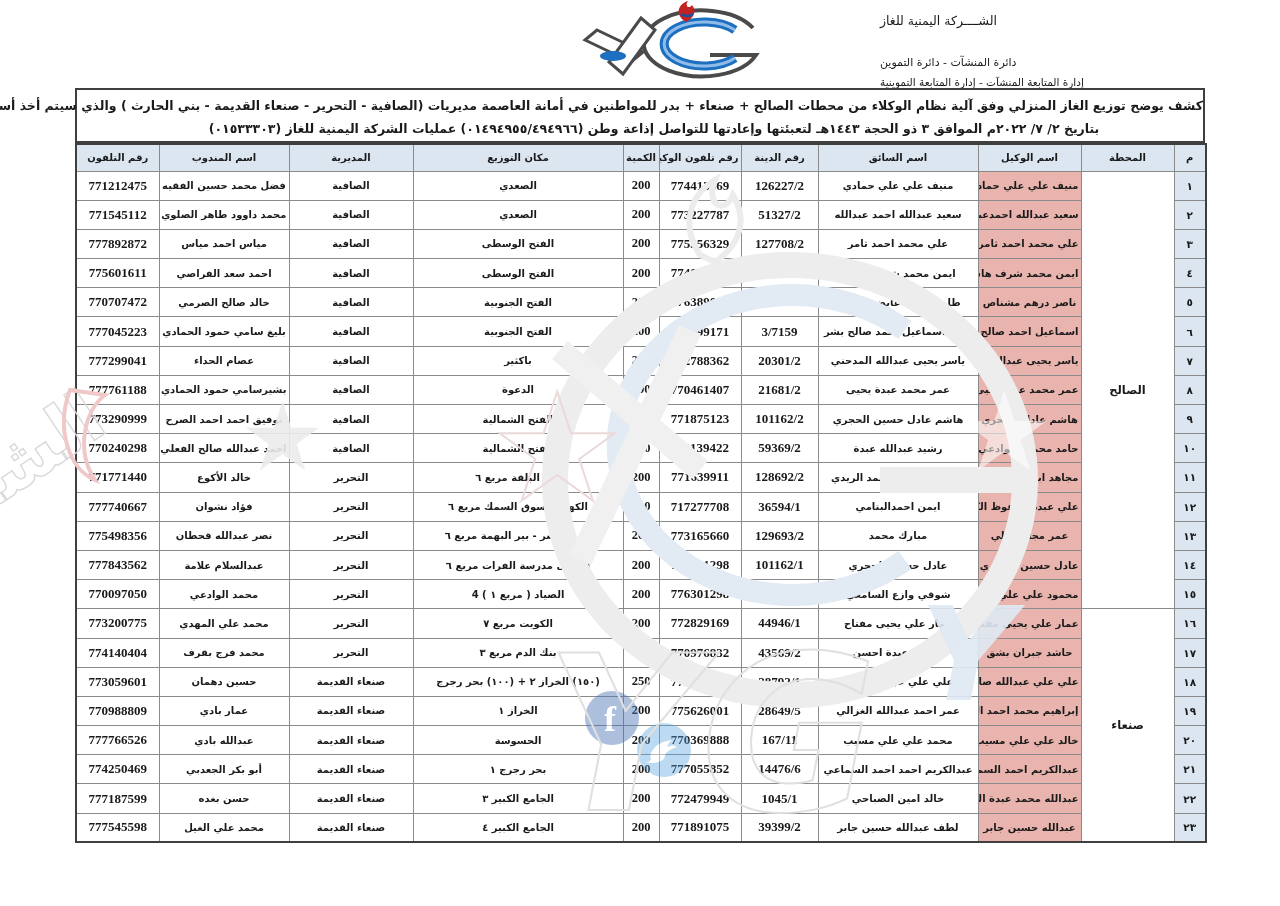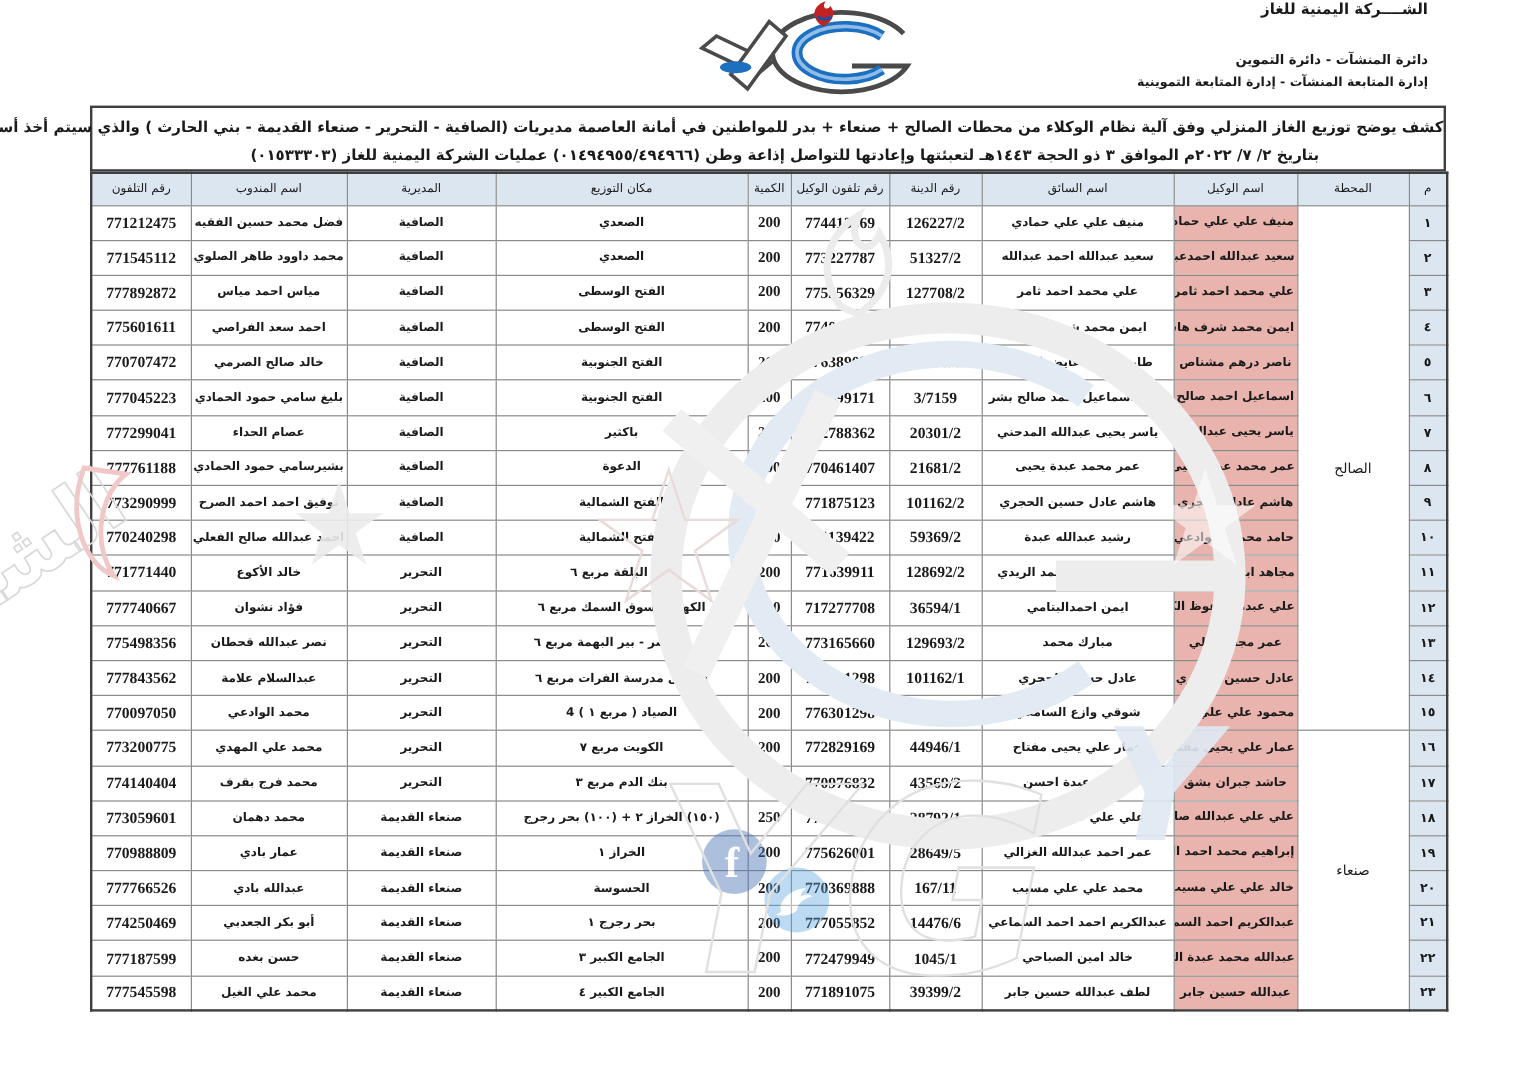--- a/index.html
+++ b/index.html
@@ -1,22 +1,22 @@
 <!DOCTYPE html>
 <html lang="ar"><head>
 <meta charset="utf-8">
 <style>
   * { box-sizing: border-box; margin: 0; padding: 0; }
   html,body { width:1280px; height:906px; background:#ffffff; overflow:hidden;
               font-family:"DejaVu Sans", sans-serif; color:#1a1a1a; }
   .page { position:relative; width:1280px; height:906px; background:#fff; }
 
   
-  .hdr-right { position:absolute; left:880px; top:0; width:310px; text-align:right;
-               direction:rtl; font-weight:bold; z-index:3; }
+  .hdr-right { position:absolute; left:880px; top:13px; width:310px; text-align:left;
+               direction:rtl; font-weight:normal; z-index:3; }
   .hdr-right .l1 { font-size:12.5px; margin-bottom:7px; }
   .hdr-right .l2 { font-size:11px; margin-bottom:7px;margin-top:28px; }
   .hdr-right .l3 { font-size:10.5px; }
   .hdr-left { position:absolute; left:100px; top:18px; width:210px; direction:rtl;
               text-align:right; font-weight:bold; font-size:11.5px; z-index:3; }
   .hdr-left .l1 { margin-bottom:14px; }
   .logo-wrap { position:absolute; left:575px; top:0; width:195px; height:84px; z-index:3; }
 
   
   .title-box { position:absolute; left:75px; top:88px; width:1130px; height:55px;
@@ -26,28 +26,28 @@
   .title-box .t2 { font-size:12.5px; font-weight:bold; line-height:23px; white-space:nowrap;padding-left:28px; }
 
   
   table.gas { position:absolute; left:75px; top:143px; width:1130px; z-index:1;
               border-collapse:collapse; table-layout:fixed; direction:rtl;
               border:2px solid #3f3f3f; }
   .gas th, .gas td { border:1px solid #8a8a8a; text-align:center; vertical-align:middle;
                      overflow:hidden; white-space:nowrap; padding:0 2px; }
   .gas thead tr { height:27px; }
   .gas tbody tr { height:29.2px; }
-  .gas th { background:#dce6f1; font-size:10px; font-weight:normal; }
+  .gas th { background:#dce6f1; font-size:10px; font-weight:bold; }
   .gas td.name { font-size:10px; font-weight:bold; background:transparent; }
   .gas td.loc  { font-size:10px;margin-left:18px; }
   .gas td.num  { font-family:"Liberation Serif", "DejaVu Sans", serif; direction:ltr;
                  font-size:13px; font-weight:bold; background:transparent; }
   .gas td.qty  { font-size:12.5px;margin-left:16px; }
   .gas td.agent { background:#e9b4ae; font-size:10px; font-weight:bold; }
-  .gas td.station { background:transparent; font-size:11.5px; font-weight:normal;margin-top:28px; }
+  .gas td.station { background:transparent; font-size:11.5px; font-weight:bold;margin-top:28px; }
   .gas td.shaded { background:#dce6f1; font-size:10.5px; font-weight:bold; }
 
   
   .watermark { position:absolute; left:0; top:0; width:1280px; height:906px; z-index:2;
                pointer-events:none; }
 </style>
 </head>
 <body>
 
 <div class="page">
@@ -346,21 +346,21 @@
         </tr>
         <tr>
           <td class="shaded">١٨</td>
           <td class="agent">علي علي عبدالله صالح</td>
           <td class="name">علي علي عبدالله صالح</td>
           <td class="num">28792/1</td>
           <td class="num">775661390</td>
           <td class="num qty">250</td>
           <td class="name loc">(١٥٠) الخراز ٢ + (١٠٠) بحر رجرج</td>
           <td class="name">صنعاء القديمة</td>
-          <td class="name">محمد دهمان</td>
+          <td class="name">حسين دهمان</td>
           <td class="num">773059601</td>
         </tr>
         <tr>
           <td class="shaded">١٩</td>
           <td class="agent">إبراهيم محمد احمد الشولي</td>
           <td class="name">عمر احمد عبدالله الغزالي</td>
           <td class="num">28649/5</td>
           <td class="num">775626001</td>
           <td class="num qty">200</td>
           <td class="name loc">الخراز ١</td>

